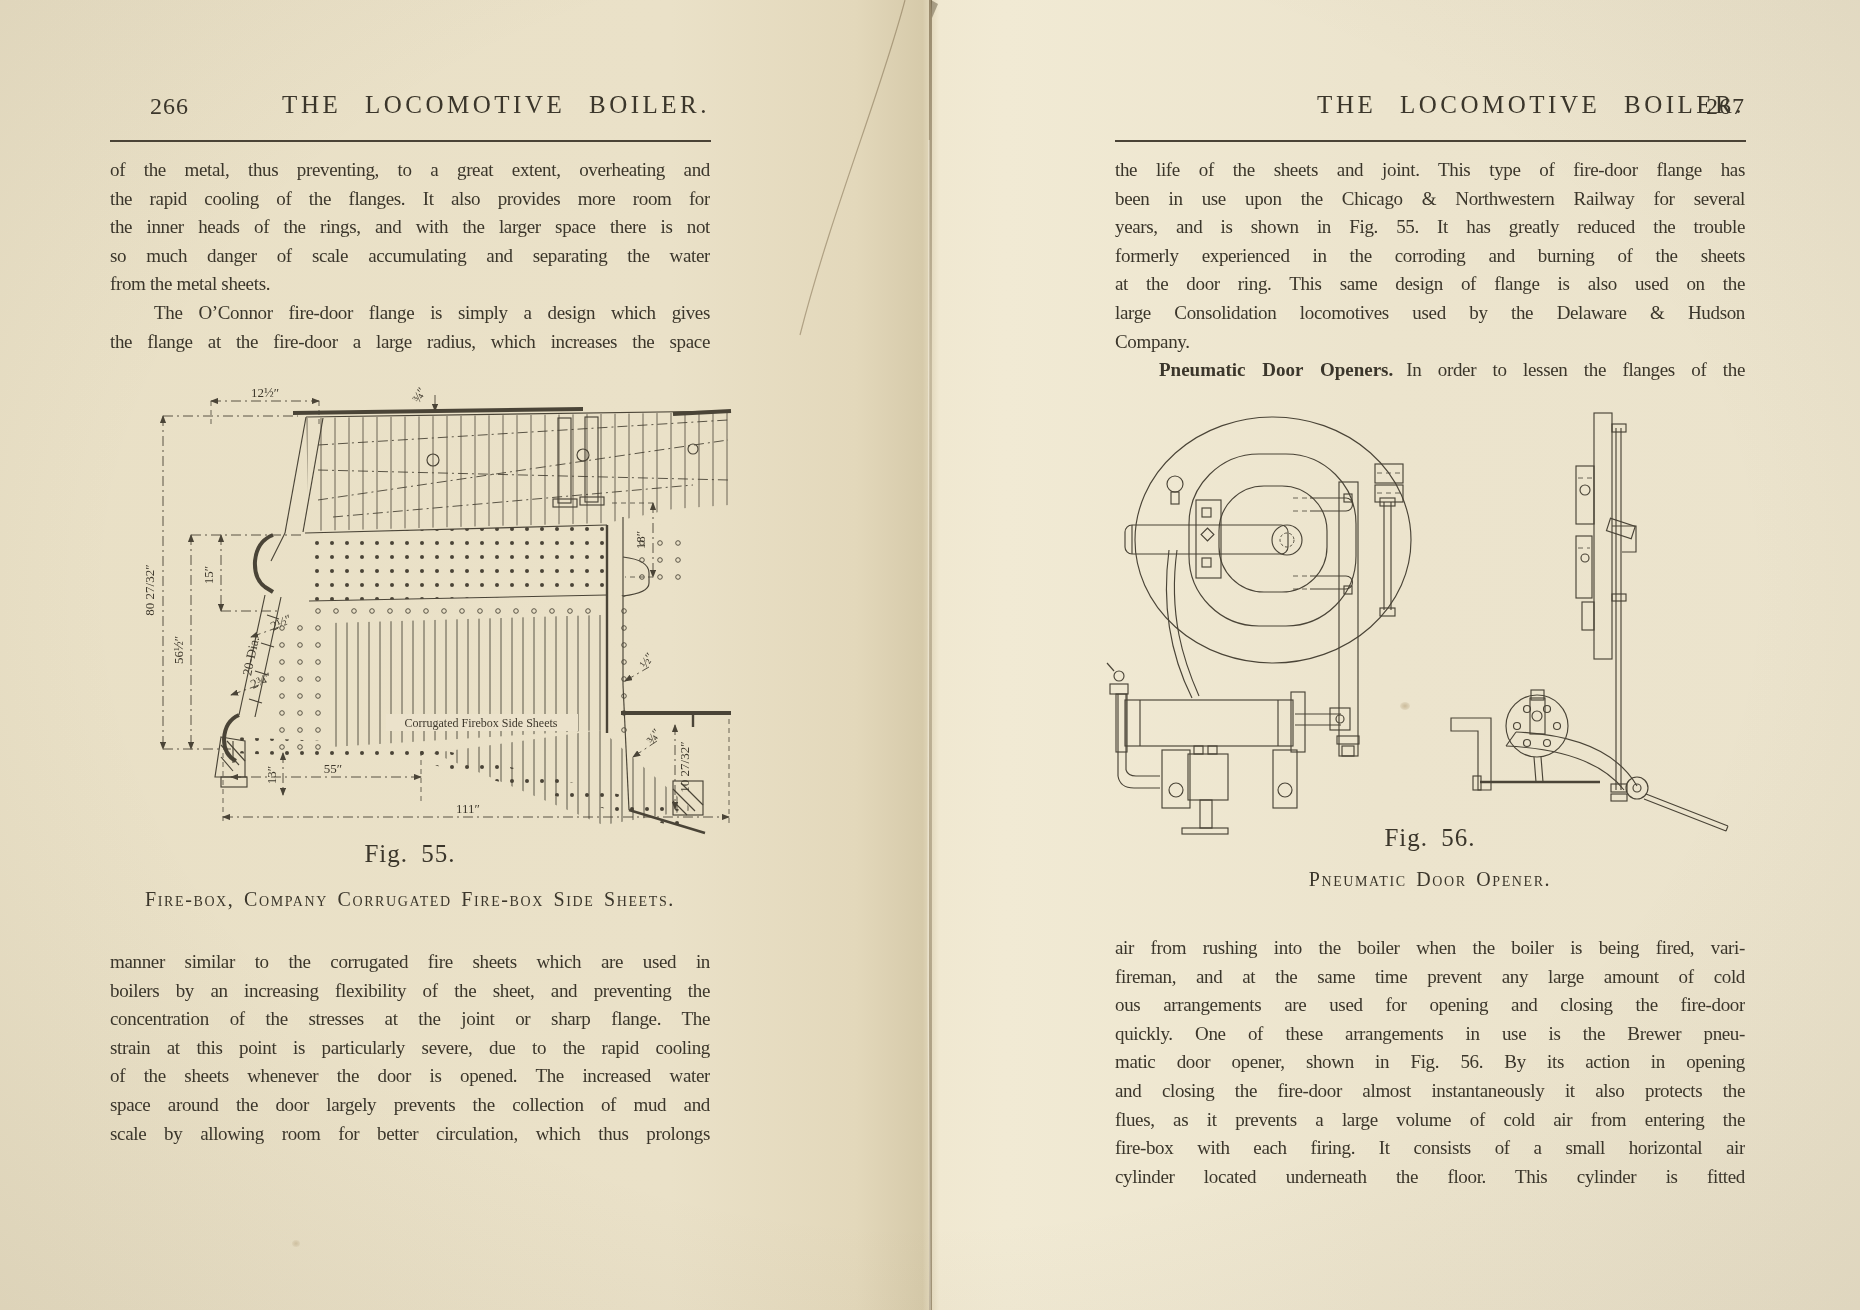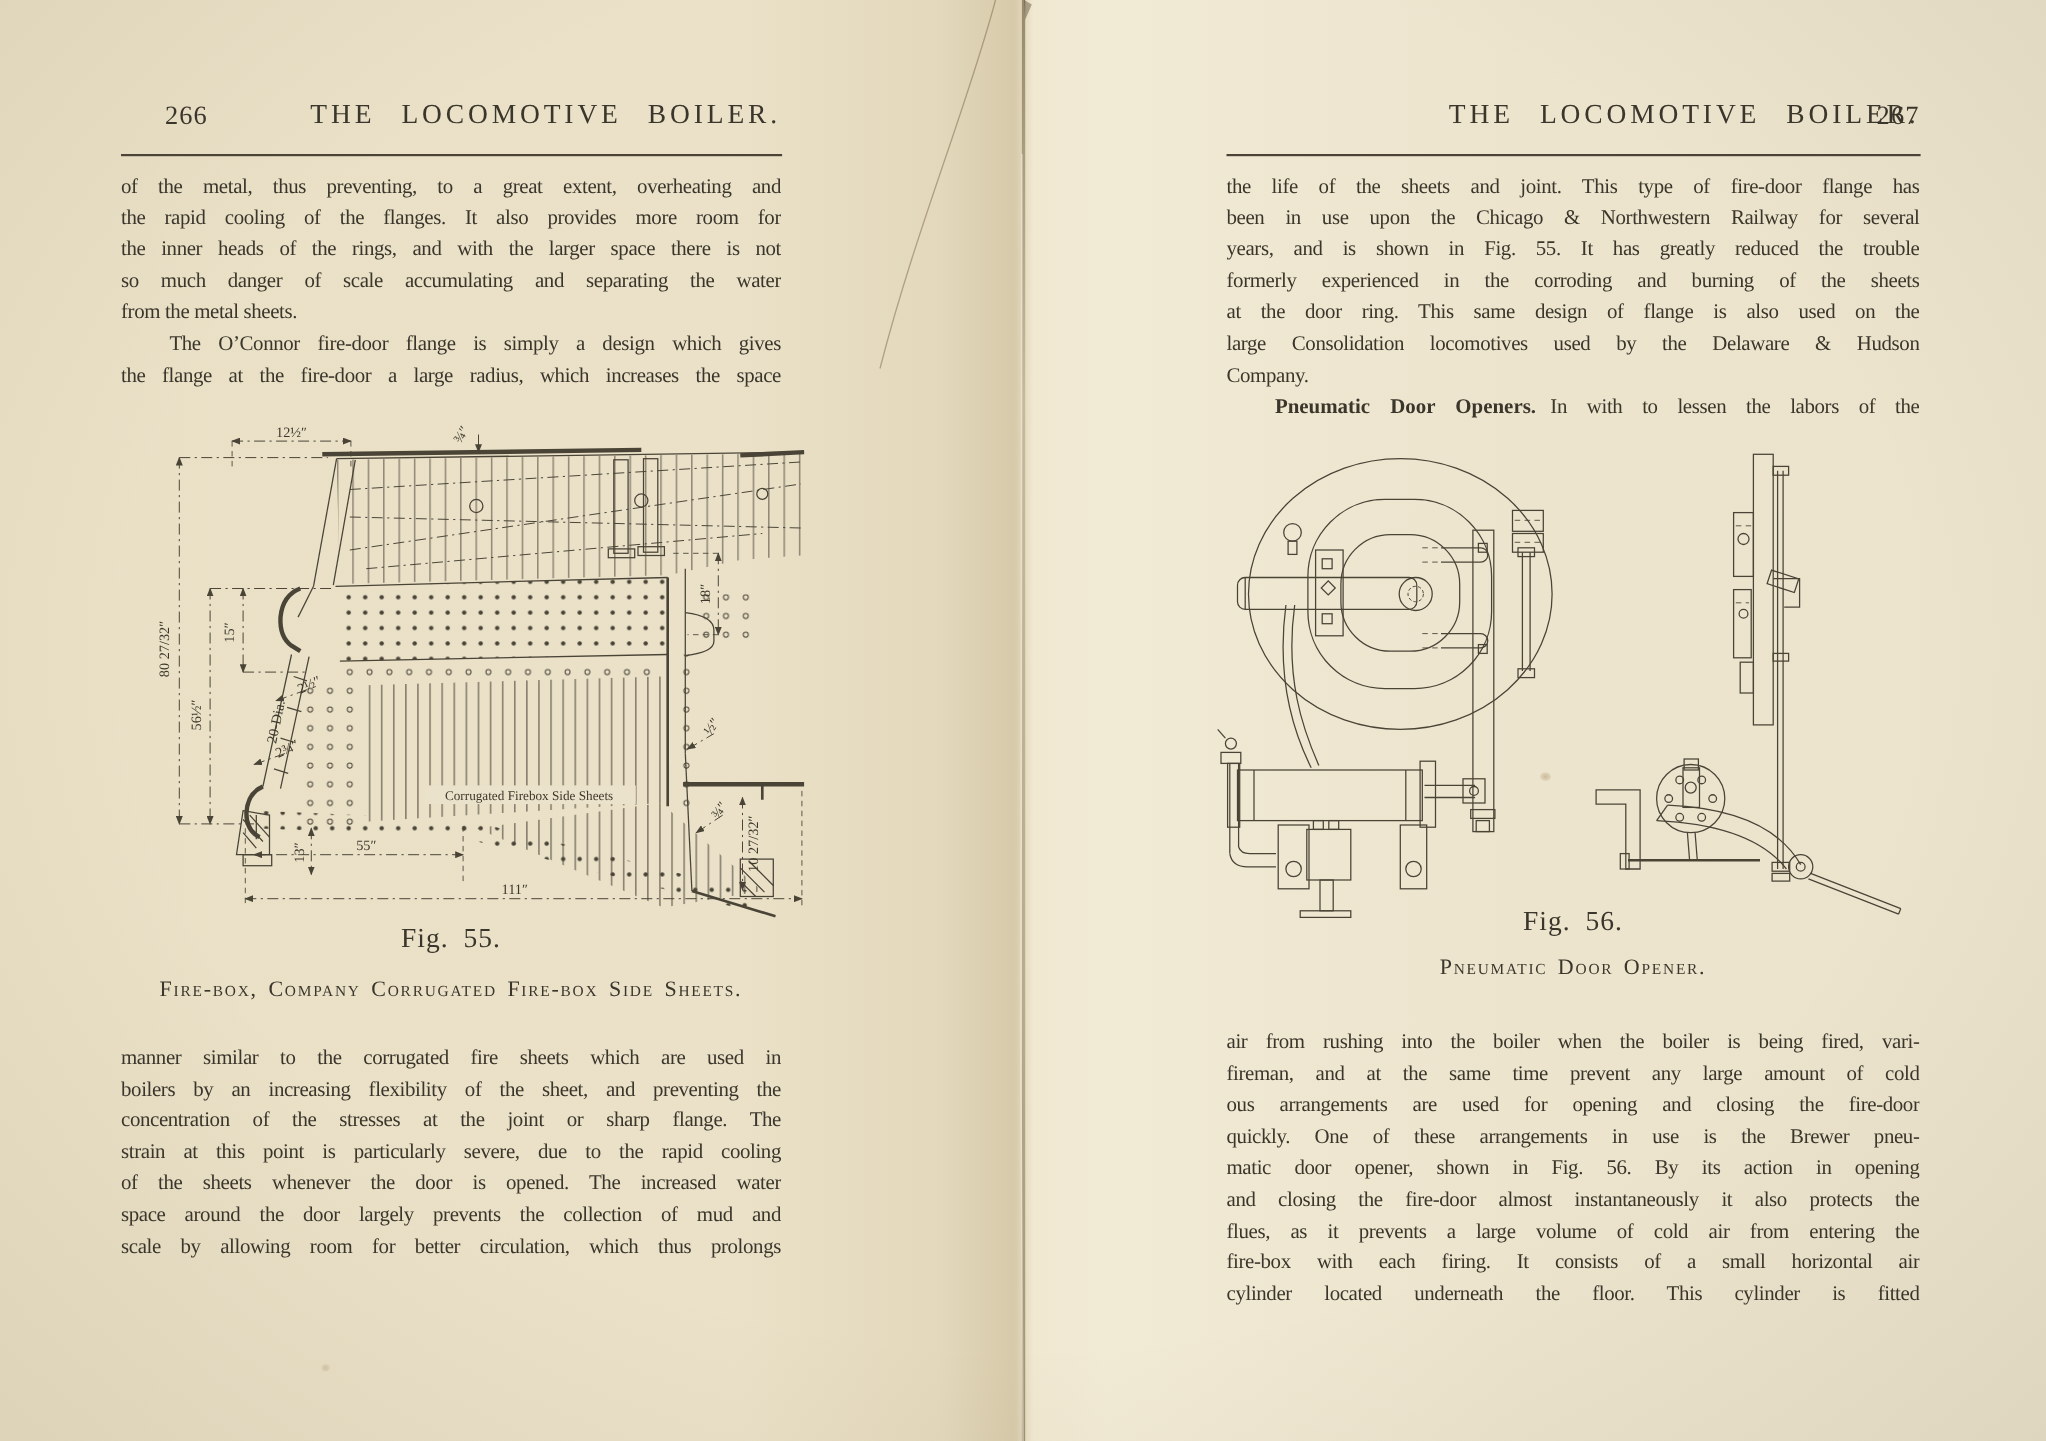--- a/index.html
+++ b/index.html
@@ -223,21 +223,21 @@
         <div>the life of the sheets and joint.  This type of fire-door flange has</div>
         <div>been in use upon the Chicago &amp; Northwestern Railway for several</div>
         <div>years, and is shown in Fig. 55.  It has greatly reduced the trouble</div>
         <div>formerly experienced in the corroding and burning of the sheets</div>
         <div>at the door ring.  This same design of flange is also used on the</div>
         <div>large Consolidation locomotives used by the Delaware &amp; Hudson</div>
         <div>Company.</div>
       </div>
 
     <div class="abs leadline" style="left:1115px;top:356px;width:630px;">
-      <b>Pneumatic Door Openers.</b><span class="lead-rest">In with to lessen the labors of the</span>
+      <b>Pneumatic Door Openers.</b><span class="lead-rest">In order to lessen the flanges of the</span>
     </div>
 
     <svg class="fig-svg" style="left:1088px;top:398px;" width="664" height="437" viewBox="0 0 664 437">
       <g>
         <ellipse class="ln" cx="185" cy="142" rx="138" ry="123"></ellipse>
         <rect class="ln" x="101" y="56" width="167" height="172" rx="70"></rect>
         <rect class="ln" x="131" y="88" width="108" height="106" rx="45" stroke-width="0.9"></rect>
         <rect class="ln" x="37" y="127" width="163" height="29" rx="7"></rect>
         <circle class="ln" cx="199" cy="142" r="15"></circle>
         <circle cx="199" cy="142" r="7" fill="none" stroke="#4a4437" stroke-width="0.9" stroke-dasharray="3 2"></circle>

